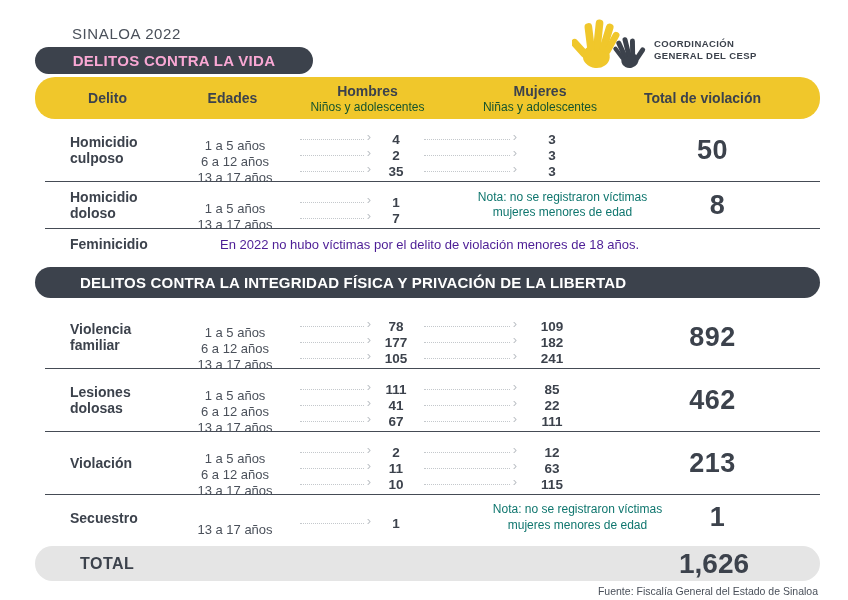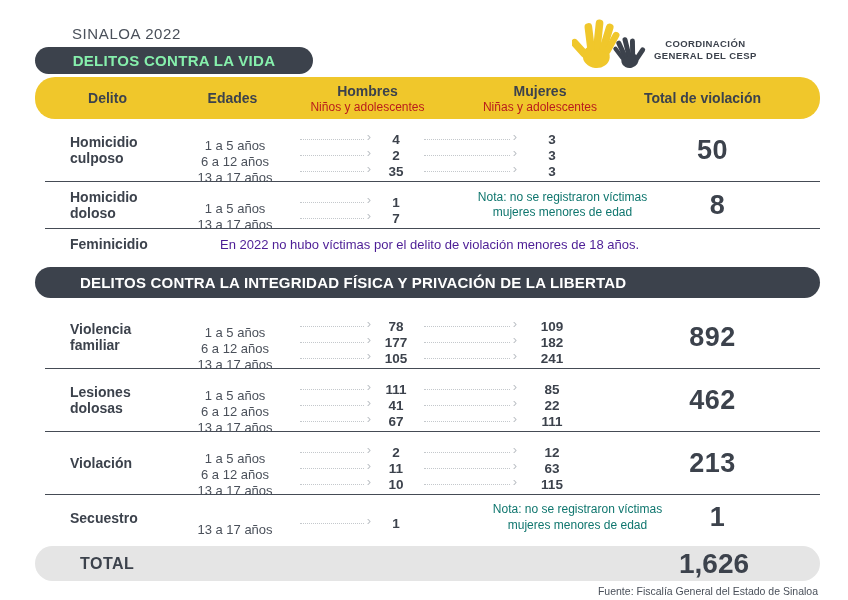--- a/index.html
+++ b/index.html
@@ -5,34 +5,34 @@
   html,body{margin:0;padding:0;background:#e9e9e9;}
   .page{
     width:848px;height:600px;position:relative;background:#ffffff;
     font-family:"Liberation Sans","DejaVu Sans",sans-serif;color:#3C424C;
     overflow:hidden;box-sizing:border-box;
   }
   
   .title{
     margin:25px 0 0 72px;font-size:15px;letter-spacing:.6px;color:#4A505A;
   }
-  .logo{position:absolute;top:14px;left:572px;display:flex;align-items:flex-end;text-align:center;}
+  .logo{position:absolute;top:14px;left:572px;display:flex;align-items:flex-end;}
   .logo-text{margin:0 0 8px 4px;font-size:9.5px;font-weight:bold;letter-spacing:.4px;line-height:1.25;color:#3C424C;}
   .pill-dark{
     margin:5px 0 0 35px;width:278px;height:27px;background:#3C424C;border-radius:14px;
     display:flex;align-items:center;justify-content:center;
-    color:#86efac;font-weight:bold;font-size:15px;letter-spacing:.3px;
+    color:#f9a8d4;font-weight:bold;font-size:15px;letter-spacing:.3px;
   }
   
   .colhead{
     margin:3px 28px 0 35px;height:42px;background:#F0C72B;border-radius:20px;
     display:grid;grid-template-columns:145px 105px 165px 180px 1fr;align-items:center;
   }
   .colhead .h{font-weight:bold;font-size:14px;text-align:center;color:#3C424C;}
-  .colhead .sub{font-weight:normal;font-size:12px;color:#b91c1c;margin-top:1px;}
+  .colhead .sub{font-weight:normal;font-size:12px;color:#14532d;margin-top:1px;}
   .colhead .h-total{text-align:center;padding-right:45px;}
   
   .row{
     margin:0 28px 0 35px;display:grid;grid-template-columns:145px 1fr 170px;
     align-items:center;padding:7px 0;
   }
   .row-nota{grid-template-columns:145px 290px 185px 170px;}
   .row-msg{grid-template-columns:145px 1fr 155px;}
   .delito{font-weight:bold;font-size:14px;line-height:1.15;padding-left:35px;}
   .lines{display:flex;flex-direction:column;}

